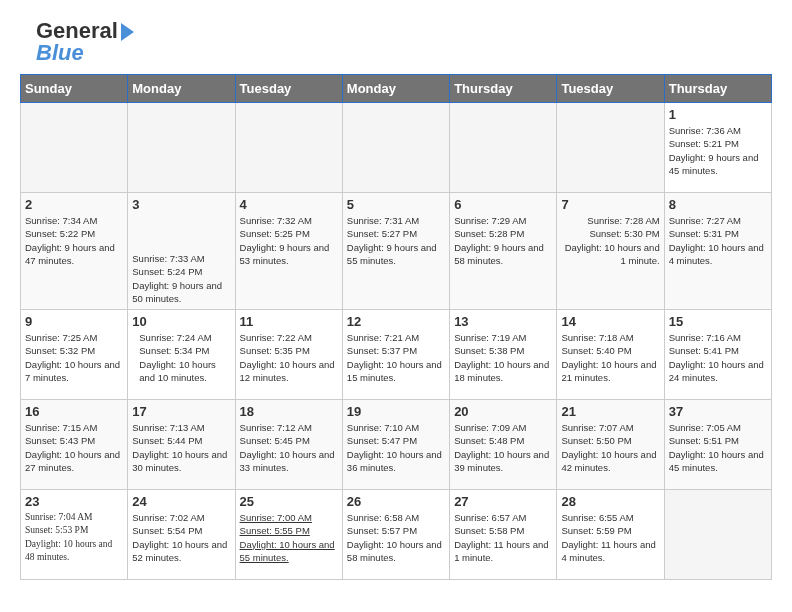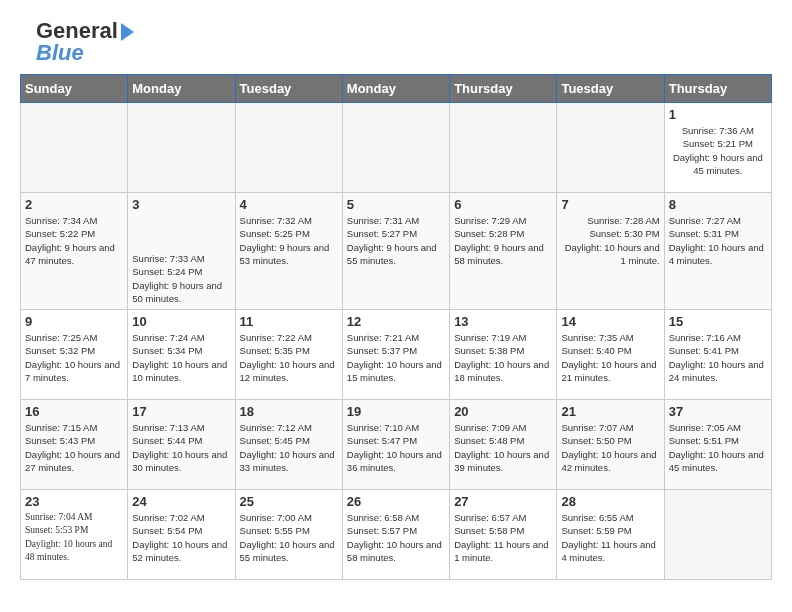--- a/index.html
+++ b/index.html
@@ -114,21 +114,21 @@
   <tbody id="calendar-body">
   <tr>
         <td class="empty-cell"></td>
         <td class="empty-cell"></td>
         <td class="empty-cell"></td>
         <td class="empty-cell"></td>
         <td class="empty-cell"></td>
         <td class="empty-cell"></td>
         <td>
           <div class="day-number">1</div>
-          <div class="day-info" style="white-space: pre-line; text-align: center;">Sunrise: 7:36 AM
+          <div class="day-info" style="white-space: pre-line;">Sunrise: 7:36 AM
 Sunset: 5:21 PM
 Daylight: 9 hours and 45 minutes.</div>
         </td>
       </tr>
       <tr>
         <td>
           <div class="day-number">2</div>
           <div class="day-info" style="white-space: pre-line;">Sunrise: 7:34 AM
 Sunset: 5:22 PM
 Daylight: 9 hours and 47 minutes.</div>
@@ -172,21 +172,21 @@
       </tr>
       <tr>
         <td>
           <div class="day-number">9</div>
           <div class="day-info" style="white-space: pre-line;">Sunrise: 7:25 AM
 Sunset: 5:32 PM
 Daylight: 10 hours and 7 minutes.</div>
         </td>
         <td>
           <div class="day-number">10</div>
-          <div class="day-info" style="white-space: pre-line;">Sunrise: 7:24 AM
+          <div class="day-info" style="white-space: pre-line; margin-left: 7px;">Sunrise: 7:24 AM
 Sunset: 5:34 PM
 Daylight: 10 hours and 10 minutes.</div>
         </td>
         <td>
           <div class="day-number">11</div>
           <div class="day-info" style="white-space: pre-line;">Sunrise: 7:22 AM
 Sunset: 5:35 PM
 Daylight: 10 hours and 12 minutes.</div>
         </td>
         <td>
@@ -196,21 +196,21 @@
 Daylight: 10 hours and 15 minutes.</div>
         </td>
         <td>
           <div class="day-number">13</div>
           <div class="day-info" style="white-space: pre-line;">Sunrise: 7:19 AM
 Sunset: 5:38 PM
 Daylight: 10 hours and 18 minutes.</div>
         </td>
         <td>
           <div class="day-number">14</div>
-          <div class="day-info" style="white-space: pre-line;">Sunrise: 7:35 AM
+          <div class="day-info" style="white-space: pre-line;">Sunrise: 7:18 AM
 Sunset: 5:40 PM
 Daylight: 10 hours and 21 minutes.</div>
         </td>
         <td>
           <div class="day-number">15</div>
           <div class="day-info" style="white-space: pre-line;">Sunrise: 7:16 AM
 Sunset: 5:41 PM
 Daylight: 10 hours and 24 minutes.</div>
         </td>
       </tr>
@@ -266,21 +266,21 @@
 Daylight: 10 hours and 48 minutes.</div>
         </td>
         <td>
           <div class="day-number">24</div>
           <div class="day-info" style="white-space: pre-line;">Sunrise: 7:02 AM
 Sunset: 5:54 PM
 Daylight: 10 hours and 52 minutes.</div>
         </td>
         <td>
           <div class="day-number">25</div>
-          <div class="day-info" style="white-space: pre-line;">Sunrise: 7:00 AM
+          <div class="day-info" style="white-space: pre-line; text-decoration: underline;">Sunrise: 7:00 AM
 Sunset: 5:55 PM
 Daylight: 10 hours and 55 minutes.</div>
         </td>
         <td>
           <div class="day-number">26</div>
           <div class="day-info" style="white-space: pre-line;">Sunrise: 6:58 AM
 Sunset: 5:57 PM
 Daylight: 10 hours and 58 minutes.</div>
         </td>
         <td>

